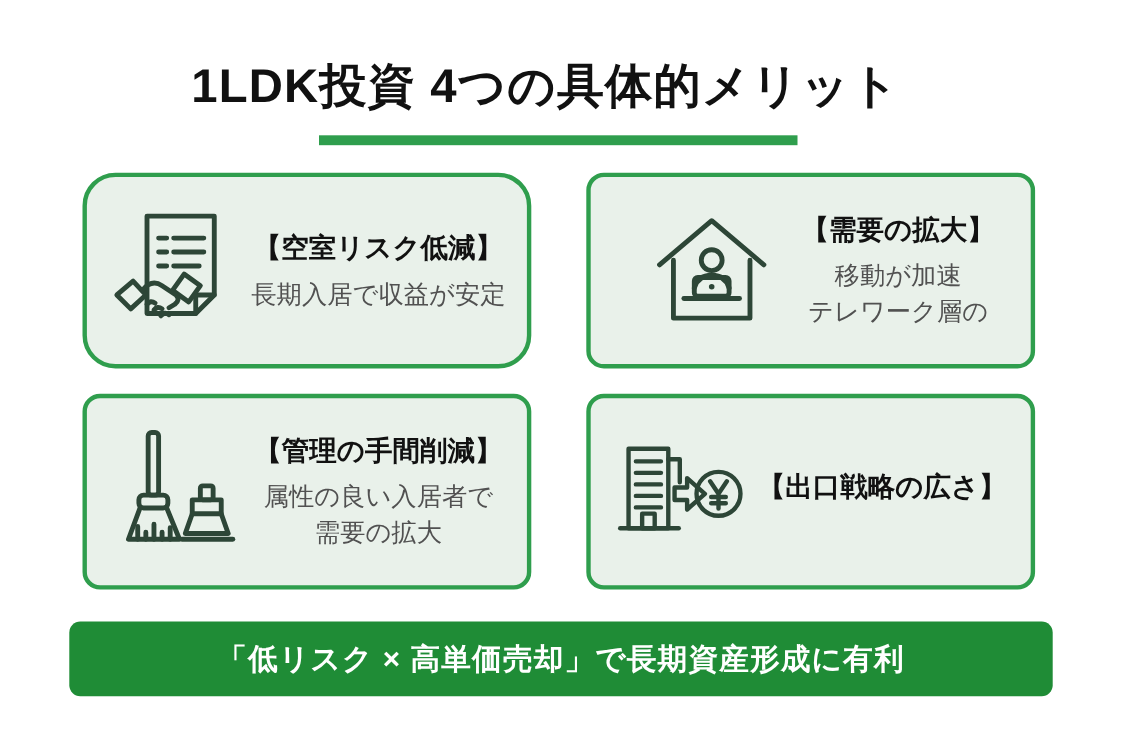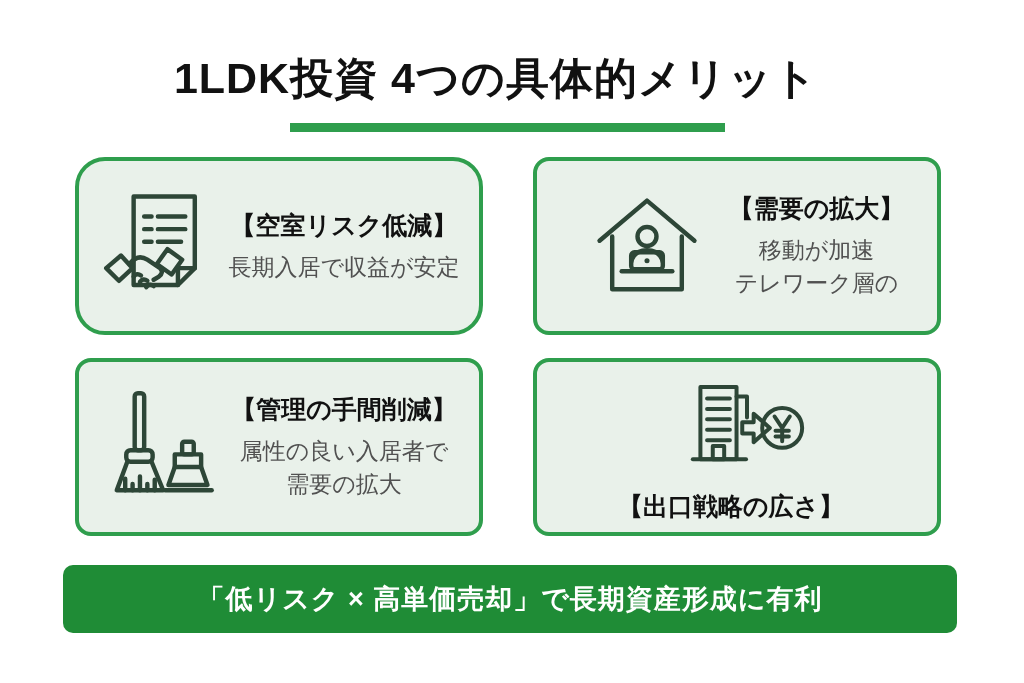--- a/index.html
+++ b/index.html
@@ -46,21 +46,21 @@
     height: 178px;
     background: var(--card-bg);
     border: 4px solid var(--accent);
     border-radius: 16px;
     display: flex;
     align-items: center;
   }
   .card.pos-tl { left: 75px;  top: 157px; border-radius: 30px; }
   .card.pos-tr { left: 533px; top: 157px; padding-left: 29px; }
   .card.pos-bl { left: 75px;  top: 358px; }
-  .card.pos-br { left: 533px; top: 358px; flex-direction: column; }
+  .card.pos-br { left: 533px; top: 358px; }
   .icon-box {
     flex: none;
     width: 122px;
     height: 128px;
     margin-left: 20px;
     display: flex;
     align-items: center;
     justify-content: center;
     color: var(--icon-stroke);
   }

